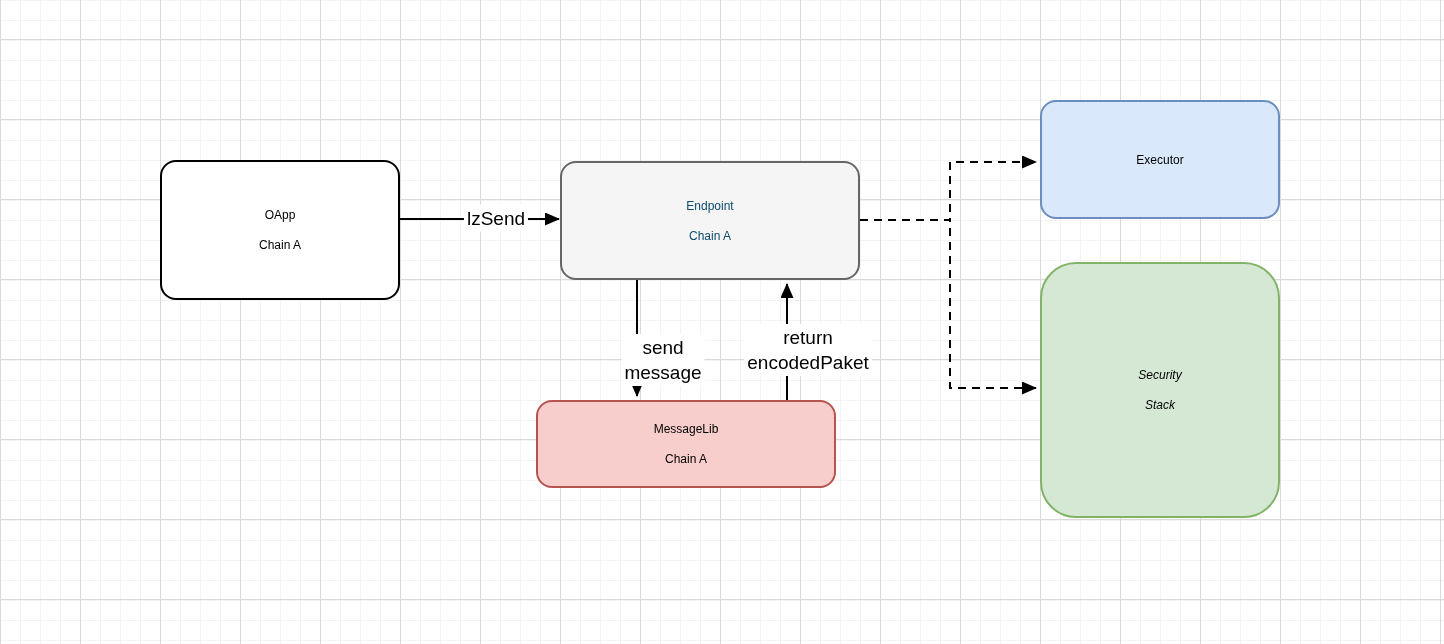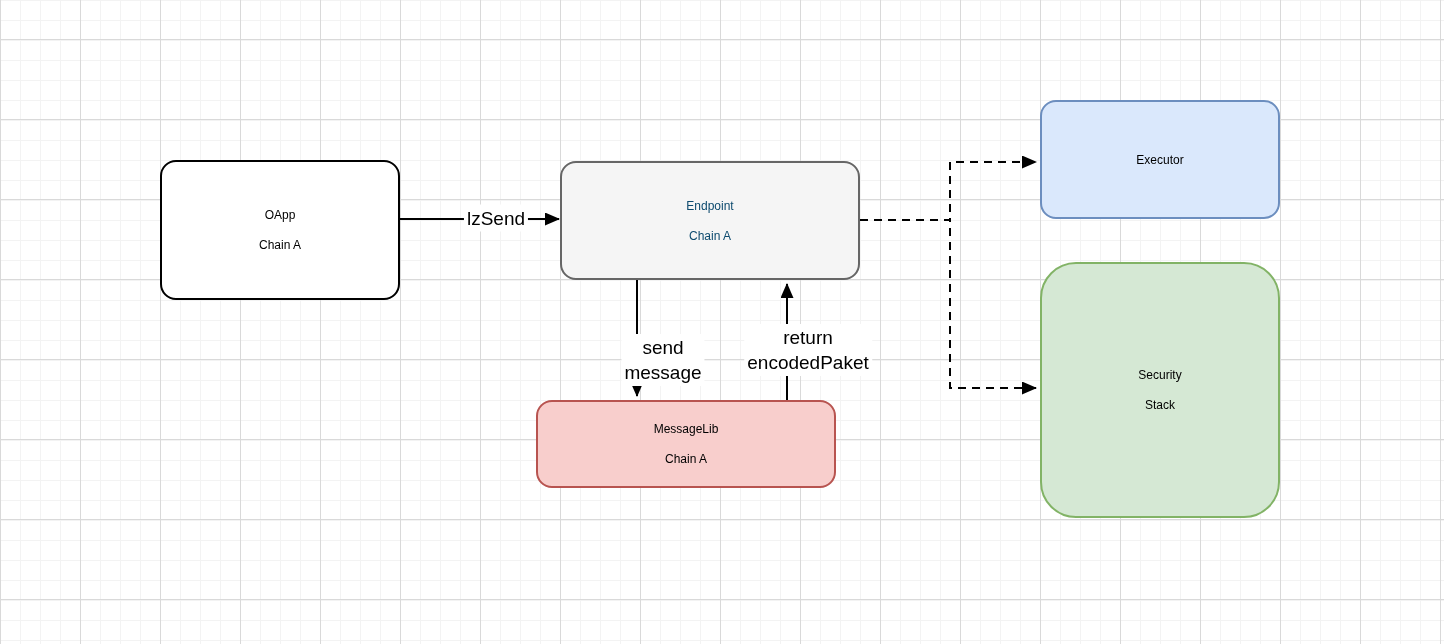--- a/index.html
+++ b/index.html
@@ -40,21 +40,21 @@
     border: 2px solid #000;
     border-radius: 16px;
     white-space: pre-line;
     z-index: 2;
     color: #000;
   }
   .node-oapp       { left: 160px;  top: 160px; width: 240px; height: 140px; background: #ffffff; border-color: #000000; }
   .node-endpoint   { left: 560px;  top: 161px; width: 300px; height: 119px; background: #f5f5f5; border-color: #666666; color: #0c4a6e; }
   .node-messagelib { left: 536px;  top: 400px; width: 300px; height: 88px; background: #f8cecc; border-color: #b85450; }
   .node-executor   { left: 1040px; top: 100px; width: 240px; height: 119px; background: #dae8fc; border-color: #6c8ebf; }
-  .node-security   { left: 1040px; top: 262px; width: 240px; height: 256px; background: #d5e8d4; border-color: #82b366; border-radius: 36px; }
+  .node-security   { left: 1040px; top: 262px; width: 240px; height: 256px; background: #d5e8d4; border-color: #82b366; border-radius: 36px; font-style: italic; }
   .edge-label {
     position: absolute;
     transform: translate(-50%, -50%);
     background: #ffffff;
     padding: 1px 3px;
     font-size: 19px;
     line-height: 25px;
     text-align: center;
     white-space: pre-line;
     color: #000;

